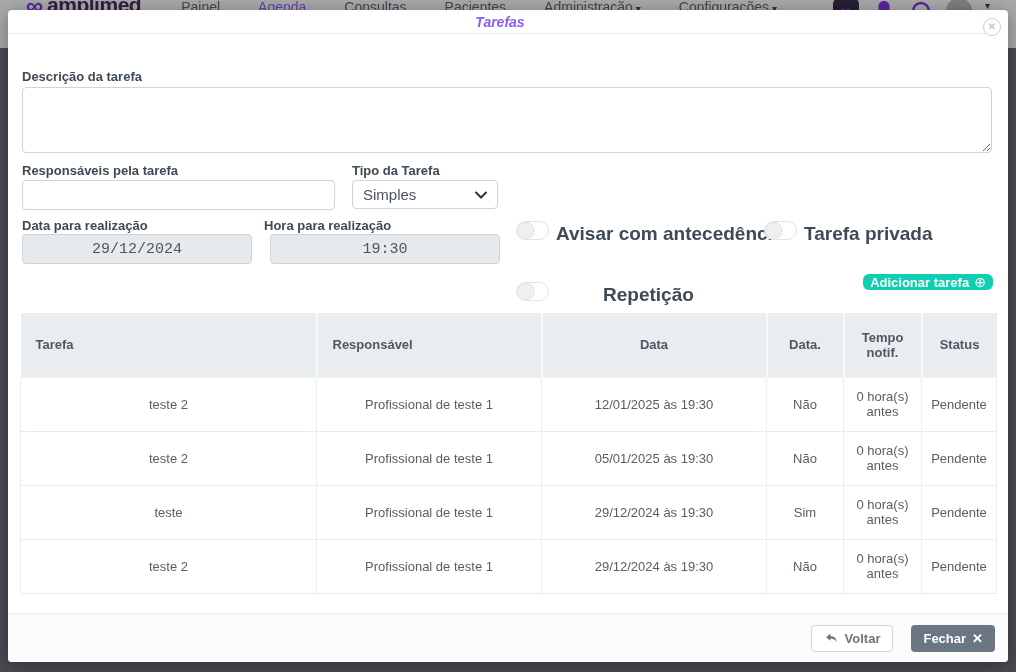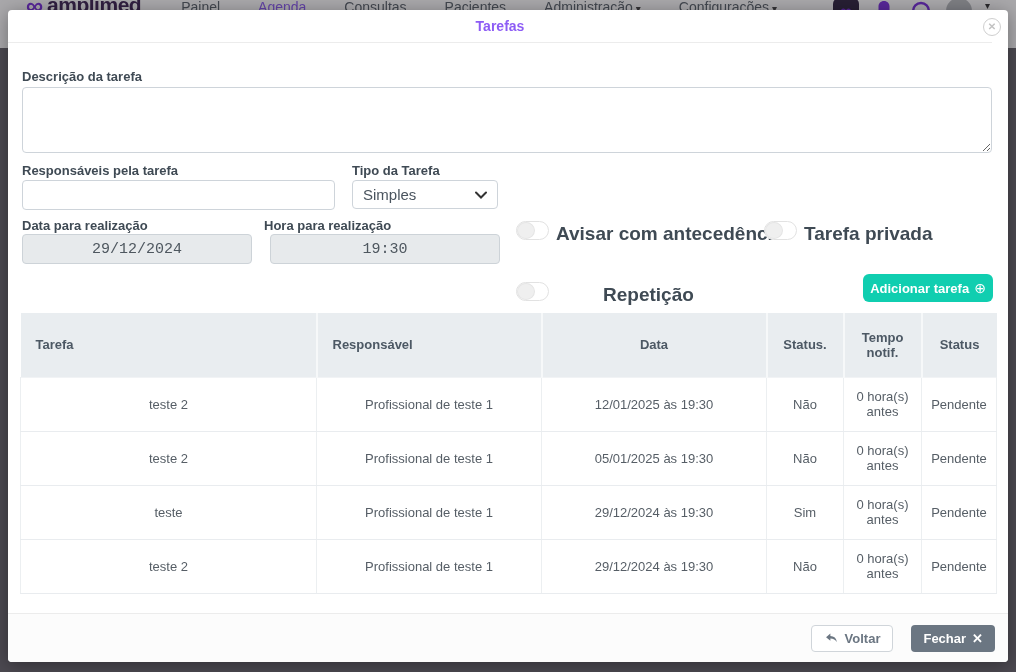--- a/index.html
+++ b/index.html
@@ -30,22 +30,22 @@
   .avatar { width:26px; height:26px; border-radius:50%; background:#b9bcbf; display:inline-block; cursor:pointer; }
   .av-caret { font-size:10px; color:#333; margin-top:2px; }
   .overlay { position:absolute; inset:0; background:rgba(28,26,33,0.38); }
 
   
   .modal {
     position:absolute; left:8px; top:10px; width:1000px; height:652px;
     background:#ffffff; border-radius:4px; box-shadow:0 3px 18px rgba(0,0,0,0.35);
   }
   .m-header {
-    position:absolute; top:0; left:0; right:16px; height:33px;
-    border-bottom:1px solid #ececec; display:flex; align-items:center; justify-content:center;
+    position:absolute; top:0; left:0; right:16px; height:24px;
+    border-bottom:1px solid #ececec; display:flex; align-items:center; justify-content:center;font-style:italic;
   }
   .m-title { color:var(--accent-purple,#8d5cf5); font-size:14px; font-weight:700; }
   .m-close {
     position:absolute; top:8px; right:7px; width:18px; height:18px; border:1.6px solid #cfcfcf;
     border-radius:50%; color:#c2c2c2; font-size:10px; line-height:15px; text-align:center; cursor:pointer;
     font-weight:700; background:#fff;
   }
 
   .f-label { position:absolute; font-size:13px; font-weight:600; color:#3f4a54; white-space:nowrap; }
 
@@ -72,21 +72,21 @@
     position:absolute; width:33px; height:19px; border:1px solid #e2e2e2; border-radius:10px;
     background:#fff; cursor:pointer;
   }
   .toggle .knob {
     position:absolute; left:0px; top:0px; width:18px; height:17px; border-radius:50%;
     background:#efefef; border:1px solid #e5e5e5;
   }
   .t-label { position:absolute; font-size:19px; font-weight:600; color:#3f4a54; white-space:nowrap; }
 
   .add-btn {
-    position:absolute; top:264px; left:855px; width:130px; height:28px;
+    position:absolute; top:264px; left:855px; width:130px; height:16px;
     background:var(--teal-button,#10ceb0); color:#fff; border:none; border-radius:6px;
     font-family:"Liberation Sans",sans-serif; font-size:13px; font-weight:700; cursor:pointer;
     display:flex; align-items:center; justify-content:center; gap:5px;
   }
   .add-btn .plus { font-size:14px; font-weight:400; line-height:13px; }
 
   
   .task-table { position:absolute; top:303px; left:12px; width:976px; border-collapse:collapse; table-layout:fixed; }
   .task-table thead th {
     background:#e9edf0; color:#4c5864; font-size:13px; font-weight:700;
@@ -215,21 +215,21 @@
         <col style="width:225px">
       <col style="width:77px">
         <col style="width:78px">
         <col style="width:75px">
     </colgroup>
     <thead>
       <tr>
         <th class="al">Tarefa</th>
         <th class="al">Responsável</th>
         <th>Data</th>
-        <th>Status.</th>
+        <th>Data.</th>
         <th>Tempo notif.</th>
         <th>Status</th>
       </tr>
     </thead>
     <tbody>
       <tr>
         <td>teste 2</td>
         <td>Profissional de teste 1</td>
         <td>12/01/2025 às 19:30</td>
         <td>Não</td>

